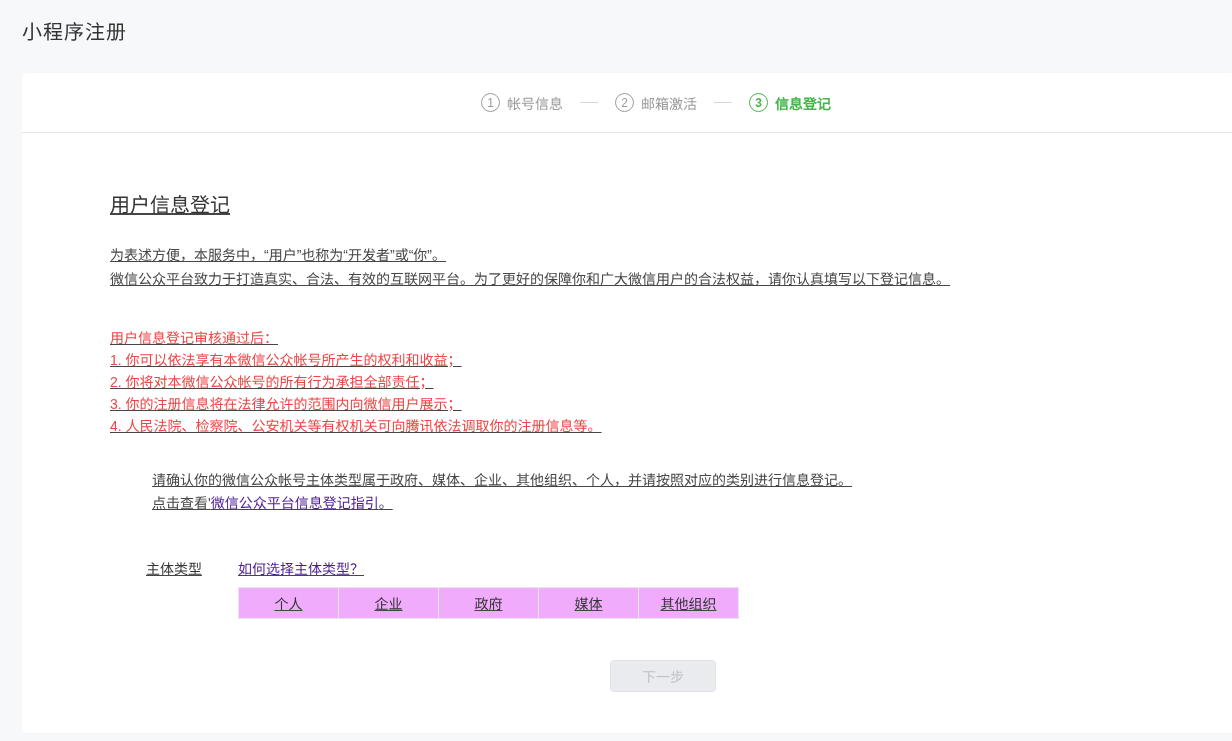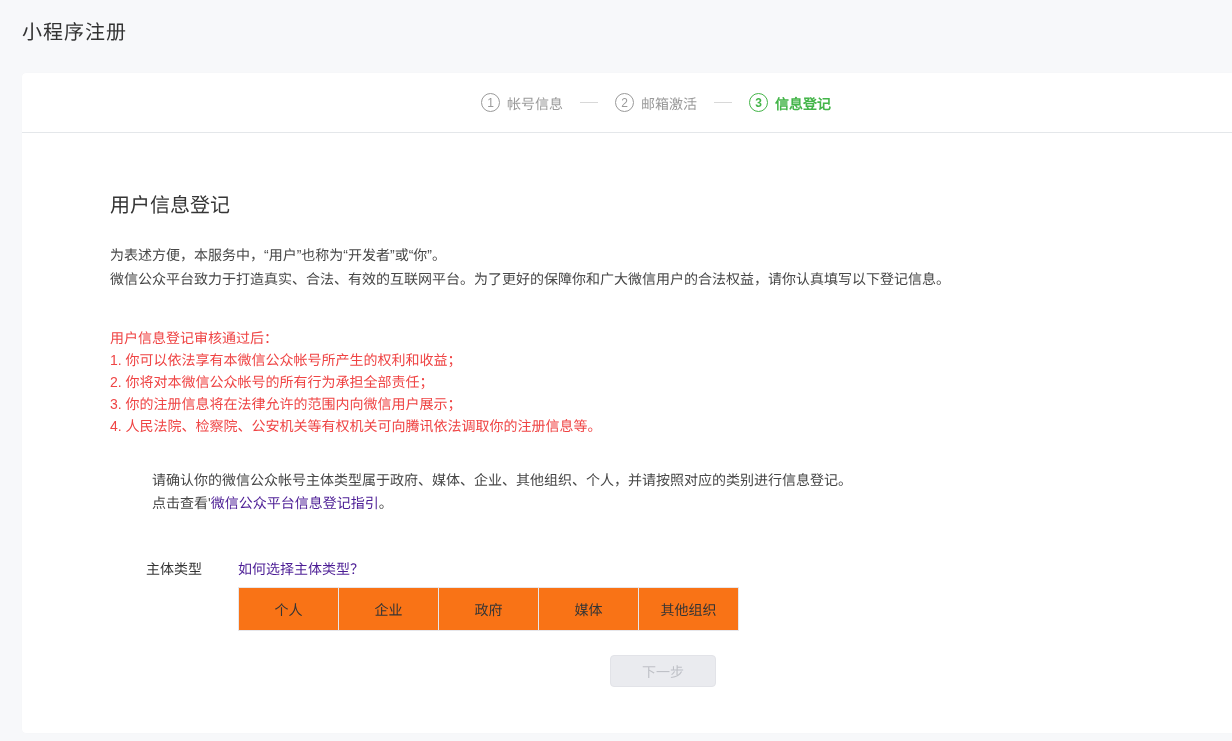--- a/index.html
+++ b/index.html
@@ -34,46 +34,46 @@
   .step { display: flex; align-items: center; font-size: 14px; color: #9a9a9a; }
   .step-circle {
     width: 19px; height: 19px; border: 1px solid #9a9a9a; border-radius: 50%;
     display: inline-flex; align-items: center; justify-content: center;
     font-size: 12px; margin-right: 7px; line-height: 1;
   }
   .step.active { color: #44b549; font-weight: bold; }
   .step.active .step-circle { border-color: #44b549; border-width: 1.5px; }
   .step-dash { width: 18px; height: 1.5px; background: #d8d8d8; margin: 0 17px; }
 
-  .card-body { padding-left: 88px; padding-top: 58px; font-size: 14px; }
+  .card-body { padding-left: 88px; padding-top: 58px; font-size: 14px; text-decoration: underline; }
 
   .section-heading { font-size: 20px; font-weight: 400; color: #353535; line-height: 28px; }
 
   .intro { margin-top: 24px; line-height: 24px; color: #464646; }
   .review { margin-top: 36px; line-height: 22px; color: #ef4444; }
   .confirm { margin-top: 32px; line-height: 23px; color: #464646; margin-left: 42px; }
 
   a.link, .link { color: #4c1d95; text-decoration: none; cursor: pointer; }
 
   .type-row { margin-top: 44px; display: flex; align-items: flex-start; }
   .type-label { width: 128px; color: #353535; line-height: 20px; text-align: center; }
   .type-help { line-height: 20px; }
 
   .tabs { display: flex; margin-left: 128px; margin-top: 8px; }
   .tab {
-    width: 101px; height: 44px;
+    width: 101px; height: 32px;
     border: 1px solid #e7e7eb;
     margin-left: -1px;
     display: flex; align-items: center; justify-content: center;
-    color: #353535; cursor: pointer; background: #f97316;
+    color: #353535; cursor: pointer; background: #f0abfc;
   }
   .tab:first-child { margin-left: 0; }
 
   .next-btn {
-    margin-top: 24px; margin-left: 500px;
+    margin-top: 41px; margin-left: 500px;
     width: 106px; height: 32px;
     background: #eaebef;
     border: 1px solid #e2e3e8;
     border-radius: 4px;
     color: #bfc1c7;
     font-size: 14px;
     font-family: inherit;
     cursor: not-allowed;
   }
 </style>

